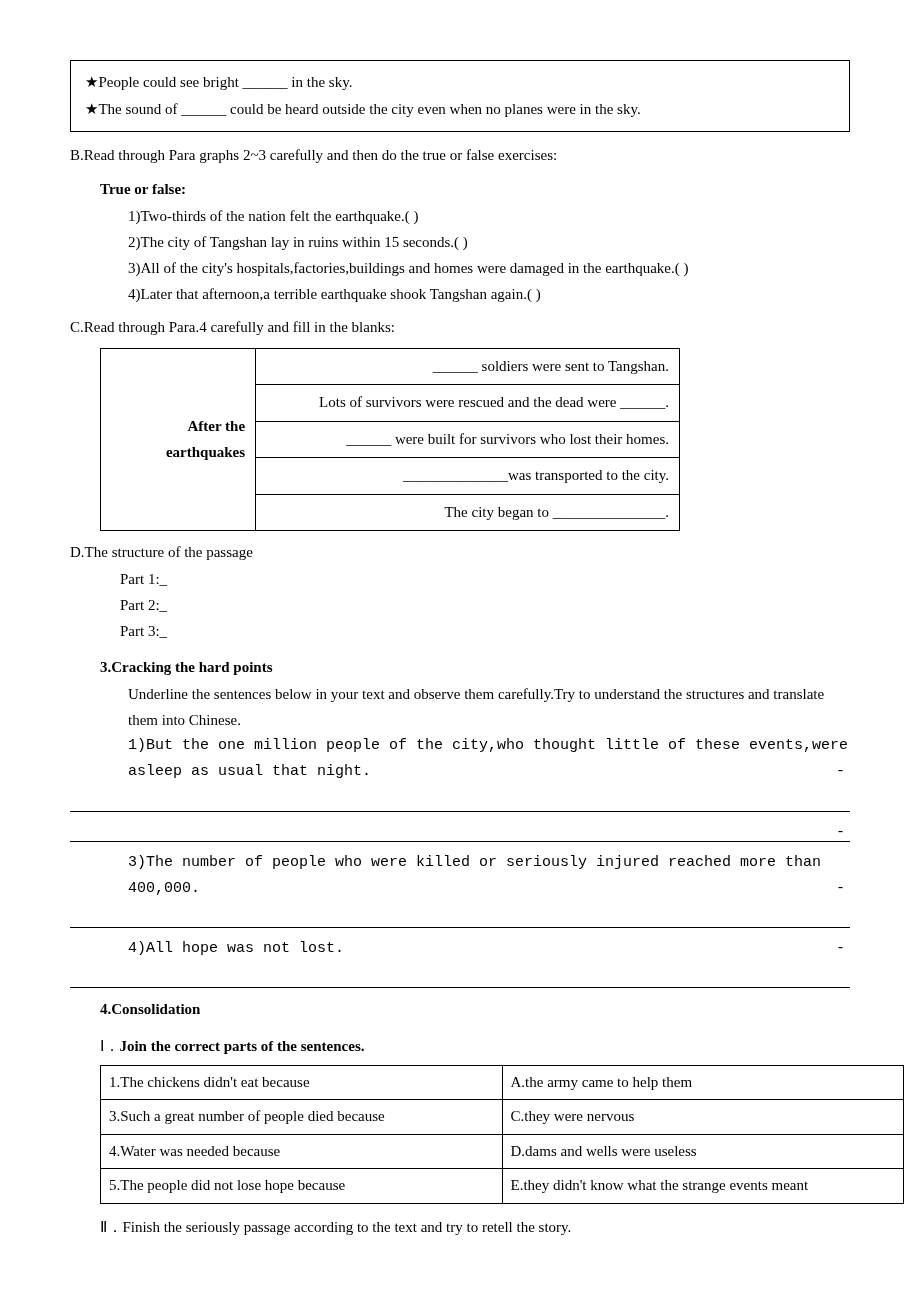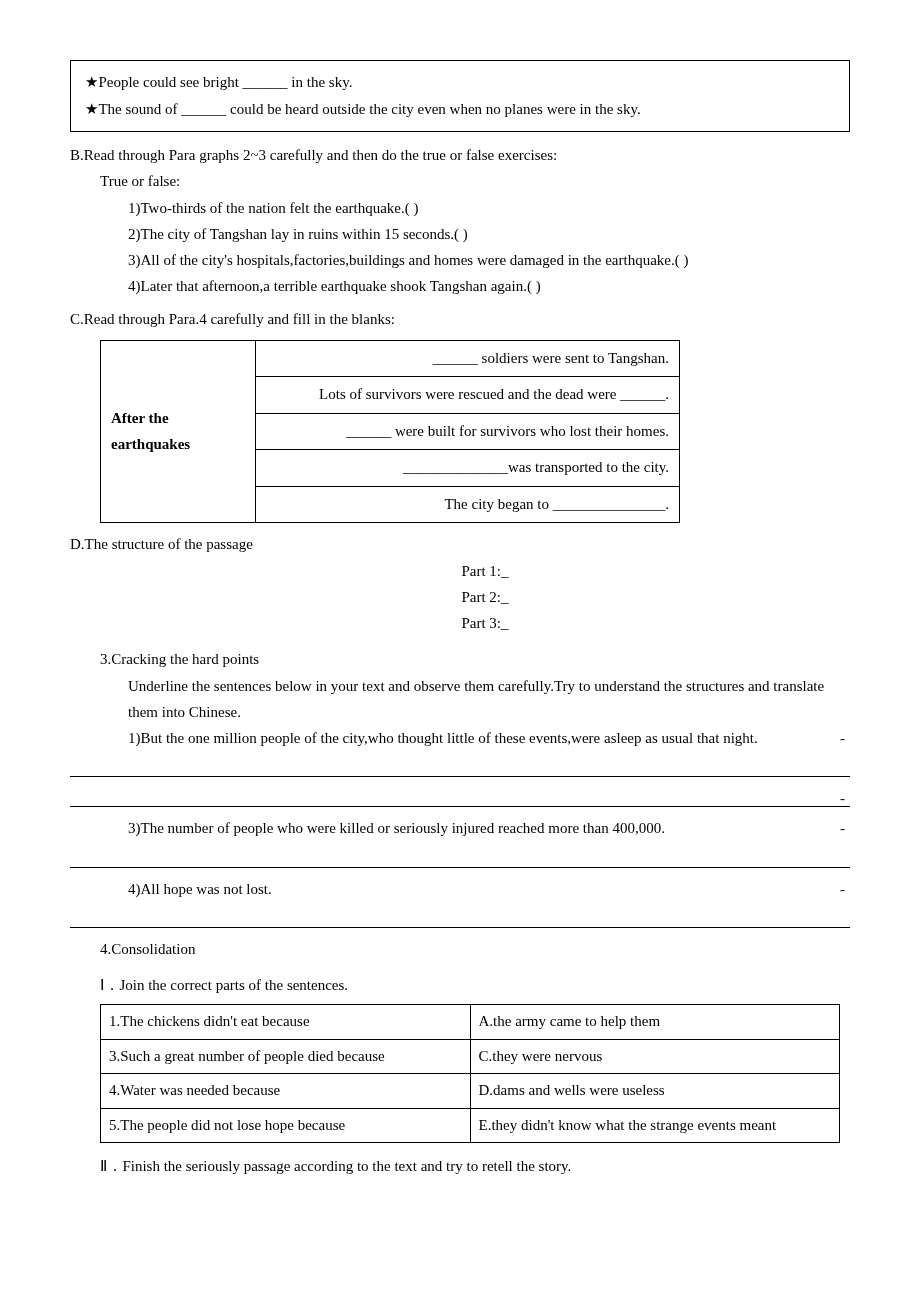--- a/index.html
+++ b/index.html
@@ -32,79 +32,79 @@
       line-height: 1.75;
     }
 
     .indent1 {
       margin-left: 30px;
     }
     .indent2 {
       margin-left: 58px;
     }
 
-    .bold { font-weight: normal; }
+    .bold { font-weight: bold; margin-top: 8px; }
 
     
     .after-table {
       border-collapse: collapse;
       margin: 8px 0 8px 30px;
       width: 580px;
     }
     .after-table td {
       border: 1.5px solid #000;
       padding: 5px 10px;
       line-height: 1.7;
       text-align: right;
     }
     .after-table .label-cell {
       font-weight: bold;
       width: 150px;
       vertical-align: middle;
-      text-align: left;
+      text-align: right;
     }
     .after-table .content-cell {
       width: 410px;
     }
 
     
     .consolidation-table {
       border-collapse: collapse;
       margin: 6px 0 10px 30px;
-      width: 740px;
+      width: 804px;
       border-radius: 7px;
     }
     .consolidation-table td {
       border: 1.5px solid #000;
       padding: 4px 8px;
       line-height: 1.7;
       width: 50%;
     }
 
     .part-line {
       margin-left: 50px;
       line-height: 1.75;
-      text-align: center;
     }
 
     .translation-line {
       border-bottom: 1px solid #000;
       width: 100%;
       height: 22px;
       margin: 4px 0 8px 0;
       display: block;
     }
 
     .right-dash {
       float: right;
       margin-right: 5px;
     }
 
     .section-block {
       margin-bottom: 4px;
+      font-family: Liberation Mono, monospace;
     }
 
     .roman-section {
       margin-top: 10px;
       margin-bottom: 6px;
     }
 
     p { line-height: 1.75; }
   </style>
 </head>

